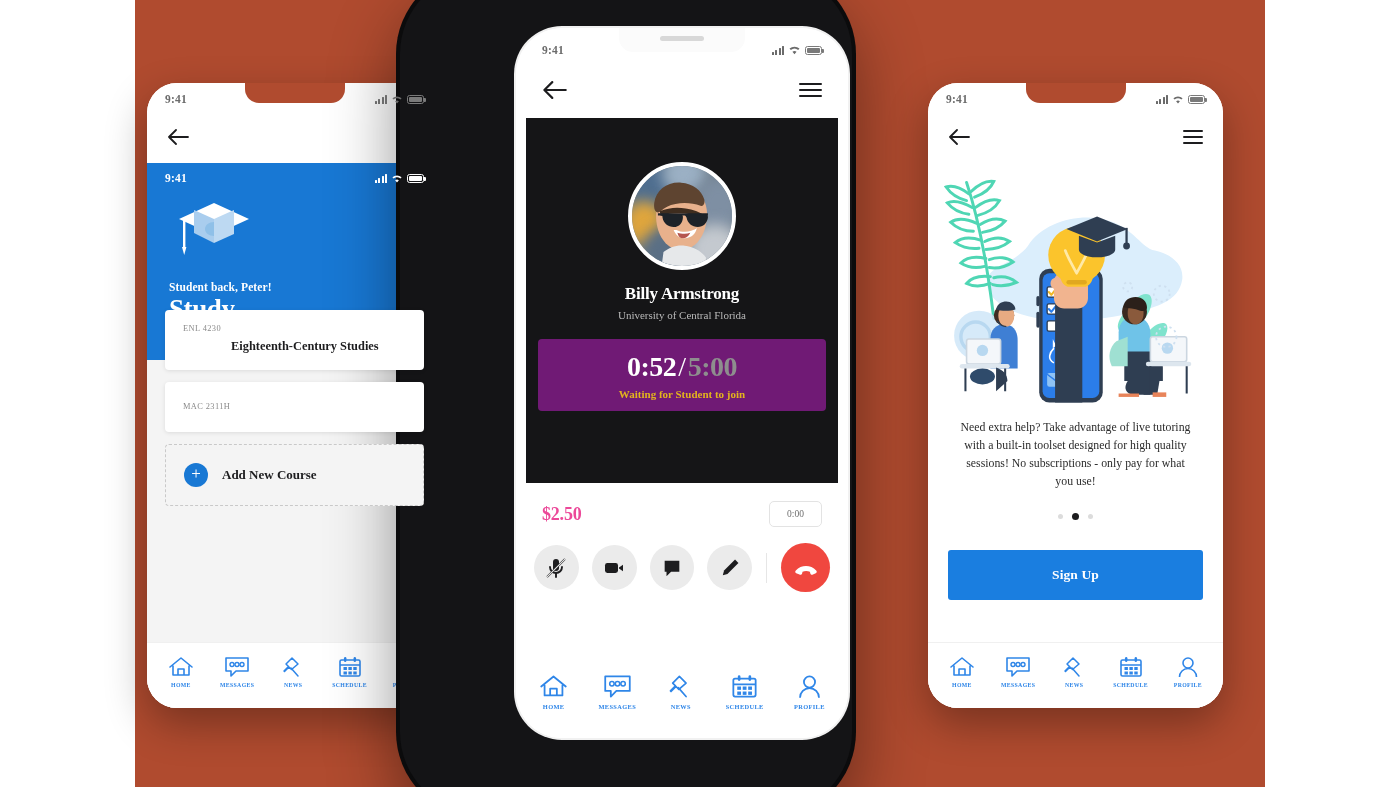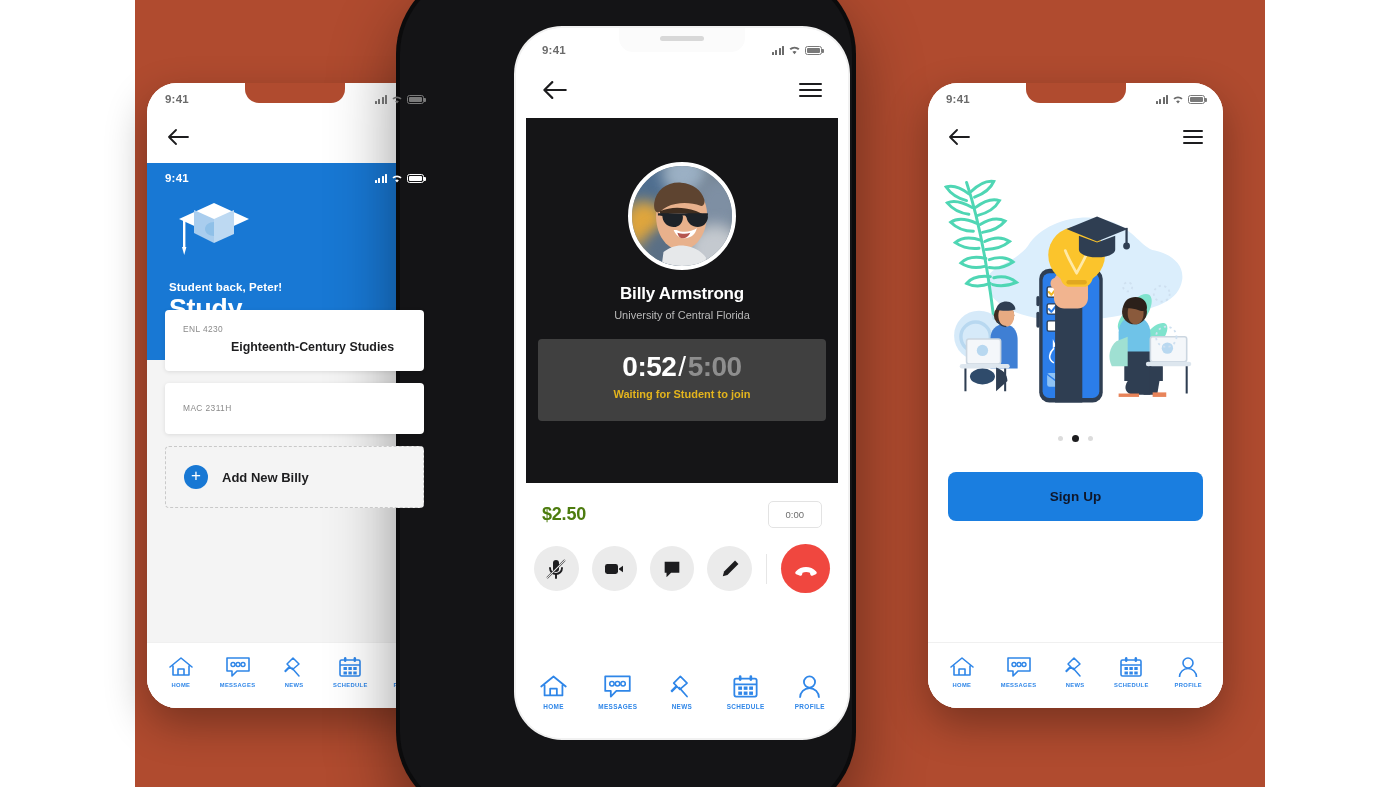--- a/index.html
+++ b/index.html
@@ -17,21 +17,21 @@
     background: #b04b2f;
   }
 
   
   .phone { position: absolute; background: #fff; }
   .phone.side {
     width: 295px; border-radius: 30px;
     box-shadow: 0 16px 42px rgba(0,0,0,.32);
     overflow: hidden;
   }
-  .screen { position: relative; width: 100%; height: 100%; overflow: hidden; background:#fff; }
+  .screen { position: relative; width: 100%; height: 100%; overflow: hidden; background:#fff;font-family:Liberation Serif, serif; }
 
   
   .notch {
     position: absolute; top: 0; left: 50%; transform: translateX(-50%);
     background: #b04b2f; border-bottom-left-radius: 14px; border-bottom-right-radius: 14px;
     z-index: 12;
   }
   .notch .speaker {
     position:absolute; left:50%; top:8px; transform:translateX(-50%);
     width:44px; height:5px; border-radius:3px; background:#d8d8d8;
@@ -124,31 +124,31 @@
   .avatar {
     width:108px; height:108px; border-radius:50%; margin-top: 44px;
     border:4px solid #ffffff; overflow:hidden; position:relative; background:#6c7a86;
   }
   .avatar .bg-blur { position:absolute; inset:0; }
   .avatar .bg-blur span { position:absolute; border-radius:50%; filter: blur(7px); }
   .face { position:absolute; inset:0; }
   .tutor-name { color:#fff; font-size:17px; font-weight:700; margin-top:14px; letter-spacing:-.2px;}
   .tutor-school { color:#b9b9b9; font-size:11px; margin-top:5px; }
   .timer-box {
-    margin-top:18px; width: calc(100% - 24px); background:#404040; border-radius:4px;
-    padding: 12px 0 21px; text-align:center;
+    margin-top:18px; width: calc(100% - 24px); background:#701a75; border-radius:4px;
+    padding: 12px 0 11px; text-align:center;
   }
   .timer-line { font-size:28px; font-weight:700; letter-spacing:-.5px; }
   .timer-line .cur { color:#ffffff; }
   .timer-line .sep { color:#ffffff; font-weight:400; margin: 0 2px;}
   .timer-line .tot { color:#8e8e8e; }
   .timer-status { color:#e3b41d; font-size:11px; font-weight:600; margin-top:5px; }
 
   .pricerow { display:flex; align-items:center; justify-content:space-between; padding: 18px 26px 0; }
-  .price { font-size:18px; font-weight:700; color:#4d7c0f; letter-spacing:-.2px;}
+  .price { font-size:18px; font-weight:700; color:#ec4899; letter-spacing:-.2px;}
   .mini-timer { border:1px solid #e3e3e3; border-radius:5px; padding:7px 17px; font-size:9.5px; color:#6e6e6e; background:#fff; }
 
   .controls { display:flex; align-items:center; justify-content:center; gap:13px; padding: 16px 18px 0; }
   .cbtn { width:45px; height:45px; border-radius:50%; background:#ebebeb; display:flex; align-items:center; justify-content:center; cursor:pointer; }
   .cbtn.end { background:#f0473f; width:49px; height:49px; }
   .divider-v { width:1px; height:30px; background:#e6e6e6; margin: 0 1px; }
   #phone-center .tabbar { height:78px; padding-bottom:14px; border-top:none; }
   #phone-center .tab .tlabel { font-size:6.4px; }
 
   
@@ -156,21 +156,21 @@
   .illus { height: 250px; position:relative; overflow:hidden; }
   .promo-text {
     text-align:center; font-size:11.8px; line-height:1.52; color:#2b2b2b;
     padding: 6px 28px 0; font-weight:500;
   }
   .dots { display:flex; align-items:center; justify-content:center; gap:9px; padding-top: 22px; }
   .dots i { width:5px; height:5px; border-radius:50%; background:#dcdcdc; display:block; }
   .dots i.on { background:#1d1d1f; width:7px; height:7px; }
   .signup-wrap { padding: 30px 20px 0; }
   .signup {
-    width:100%; background:#1a7ee0; color:#0f172a; border:none; border-radius:8px;
+    width:100%; background:#1a7ee0; color:#ffffff; border:none; border-radius:3px;
     padding: 17px 0; font-size:13.5px; font-weight:700; cursor:pointer; font-family:inherit;
     letter-spacing:.1px;
   }
 </style>
 </head>
 <body>
 
 <div id="stage">
 
   <div class="backdrop"></div>
@@ -256,21 +256,21 @@
         <div class="spacer-blue"></div>
         <div class="card" style="margin-top:-28px;">
           <div class="code">ENL 4230</div>
           <div class="cname">Eighteenth-Century Studies</div>
         </div>
         <div class="card" style="padding-top:20px;">
           <div class="code">MAC 2311H</div>
         </div>
         <div class="add-course">
           <span class="plus-badge">+</span>
-          <span class="lbl">Add New Billy</span>
+          <span class="lbl">Add New Course</span>
         </div>
       </div>
 
       <div class="tabbar">
         <div class="tab">
           <svg width="26" height="22" viewBox="0 0 26 22">
               <path d="M2 11 13 2l11 9M5 10v9h16v-9M10 19v-6h6v6" stroke="#2f86e8" stroke-width="1.6" fill="none" stroke-linejoin="round" stroke-linecap="round"></path>
             </svg>
           <span class="tlabel">HOME</span>
         </div>
@@ -611,20 +611,21 @@
           </g>
 
           <g stroke="#cfe0f0" stroke-width="1.6" fill="none" stroke-dasharray="2 3">
             <circle cx="206" cy="110" r="7"></circle>
             <circle cx="210" cy="148" r="9"></circle>
             <circle cx="176" cy="104" r="4"></circle>
           </g>
         </svg>
       </div>
 
+      <div class="promo-text">Need extra help? Take advantage of live tutoring with a built-in toolset designed for high quality sessions! No subscriptions - only pay for what you use!</div>
 
       <div class="dots">
         <i></i>
         <i class="on"></i>
         <i></i>
       </div>
 
       <div class="signup-wrap">
         <button class="signup">Sign Up</button>
       </div>

